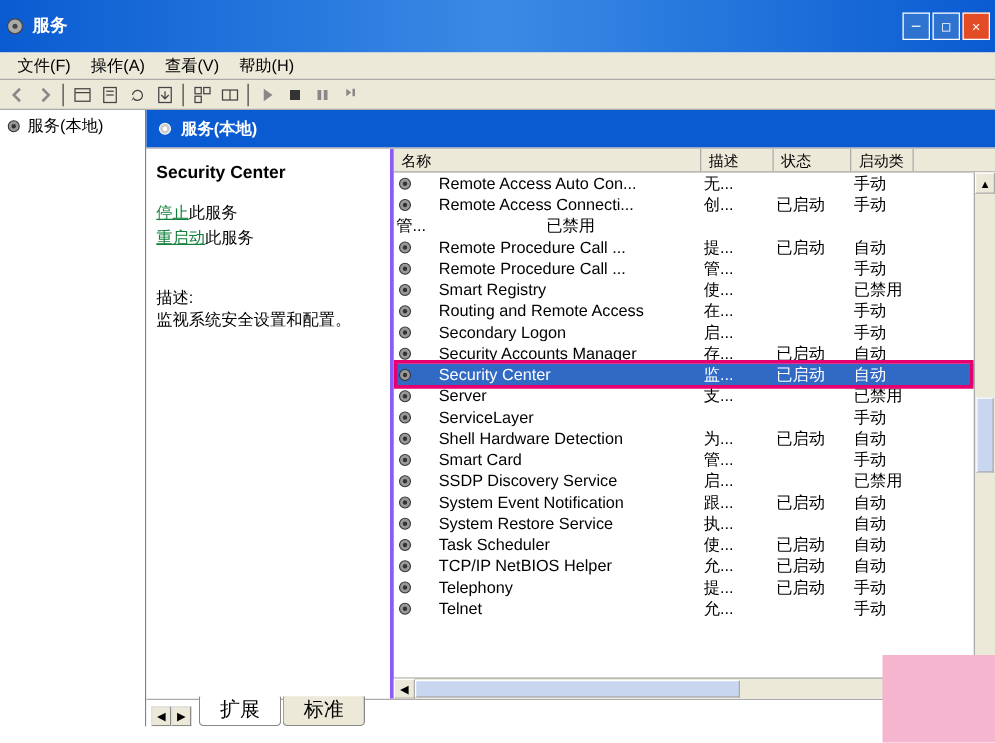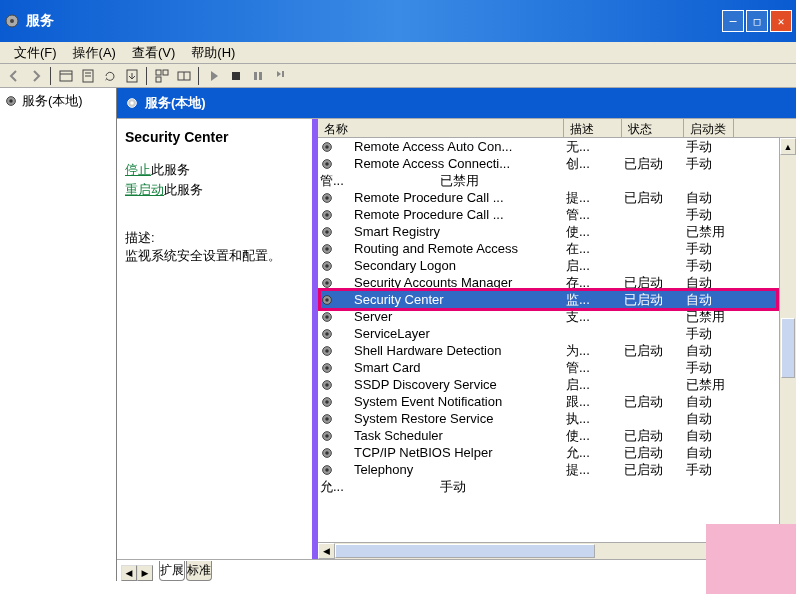--- a/index.html
+++ b/index.html
@@ -29,21 +29,21 @@
 .right-title { height: 30px; background: #0a5bd1; color: white; display: flex; align-items: center; padding: 0 8px; font-weight: bold; font-size: 14px; }
 .right-title .gear { margin-right: 6px; }
 
 .right-body { flex: 1; display: flex; overflow: hidden; border-top: 1px solid #aaa; }
 .detail-pane { width: 195px; padding: 10px 8px; background: #fff; font-family: "Courier New", monospace; }
 .detail-pane h3 { font-weight: bold; margin-bottom: 16px; font-size: 14px; }
 .detail-pane a { color: #15803d; text-decoration: underline; }
 .detail-pane .linkline { margin-bottom: 2px; }
 .detail-pane .desc-block { margin-top: 30px; }
 
-.list-wrap { flex: 1; display: flex; flex-direction: column; border-left: 6px solid #8b5cf6; overflow: hidden; position: relative; }
+.list-wrap { flex: 1; display: flex; flex-direction: column; border-left: 3px solid #8b5cf6; overflow: hidden; position: relative; }
 .list-header { display: flex; background: #ece9d8; height: 19px; border-bottom: 1px solid #aaa; }
 .list-header .col { border-right: 1px solid #aaa; padding: 2px 6px; font-size: 12px; }
 .col-name { width: 246px; }
 .col-desc { width: 58px; }
 .col-status { width: 62px; }
 .col-start { width: 50px; }
 .list-rows { flex: 1; overflow: hidden; font-family: "Courier New", monospace; font-size: 13px; }
 .row { display: flex; height: 17px; align-items: center; }
 .row .cell { padding: 0 2px; white-space: nowrap; overflow: hidden; }
 .row .cell.col-name { display: flex; align-items: center; gap: 20px; }
@@ -55,21 +55,21 @@
 .scrollbar-v { position: absolute; right: 0; top: 19px; bottom: 17px; width: 17px; background: #ece9d8; border-left: 1px solid #aaa; }
 .scrollbar-v .arrow, .scrollbar-h .arrow { background: #ece9d8; border: 1px outset #fff; display: flex; align-items: center; justify-content: center; font-size: 9px; }
 .scrollbar-v .arrow { height: 17px; }
 .scrollbar-v .thumb { position: absolute; left: 1px; right: 1px; background: #c8d6ef; border: 1px outset #fff; }
 .scrollbar-h { position: absolute; left: 0; right: 17px; bottom: 0; height: 17px; background: #ece9d8; border-top: 1px solid #aaa; display: flex; }
 .scrollbar-h .arrow { width: 17px; }
 .scrollbar-h .track { flex: 1; position: relative; }
 .scrollbar-h .thumb { position: absolute; top: 1px; bottom: 1px; background: #c8d6ef; border: 1px outset #fff; }
 
 .tabs { height: 22px; display: flex; align-items: flex-end; padding-left: 4px; background: #fff; border-top: 1px solid #aaa; }
-.tab { border: 1px solid #888; border-top: none; border-radius: 0 0 4px 4px; padding: 1px 0; margin-right: 1px; font-size: 12px; background: #ece9d8; }
+.tab { border: 1px solid #888; border-top: none; border-radius: 0 0 4px 4px; padding: 1px 16px; margin-right: 1px; font-size: 16px; background: #ece9d8; }
 .tab.active { background: #fff; }
 .bottom-scroll { display: flex; margin-right: 6px; }
 .bottom-scroll .bsbtn { width: 16px; height: 16px; border: 1px outset #ddd; background: #ece9d8; display: flex; align-items: center; justify-content: center; font-size: 9px; }
 
 .watermark { position: absolute; right: 0; bottom: 0; width: 90px; height: 70px; background: #f5b5cf; }
 </style>
 </head>
 <body>
 
 <div class="titlebar">
@@ -434,20 +434,27 @@
                   <circle cx="8" cy="8" r="5" fill="#999" stroke="#333"></circle>
                   <circle cx="8" cy="8" r="2" fill="#333"></circle>
                 </svg>
                 <span>Telephony</span>
               </div>
               <div class="cell col-desc">提...</div>
               <div class="cell col-status">已启动</div>
               <div class="cell col-start">手动</div>
             </div>
             <div class="row">
+              <div class="cell col-name">
+                <svg class="svc-icon" viewBox="0 0 16 16">
+                  <circle cx="8" cy="8" r="5" fill="#999" stroke="#333"></circle>
+                  <circle cx="8" cy="8" r="2" fill="#333"></circle>
+                </svg>
+                <span>Telnet</span>
+              </div>
               <div class="cell col-desc">允...</div>
               <div class="cell col-status"></div>
               <div class="cell col-start">手动</div>
             </div>
           </div>
 
         <div class="highlight-box" style="top:169px; left:0; right:17px; height:23px;"></div>
 
         <div class="scrollbar-v">
           <div class="arrow">▲</div>

